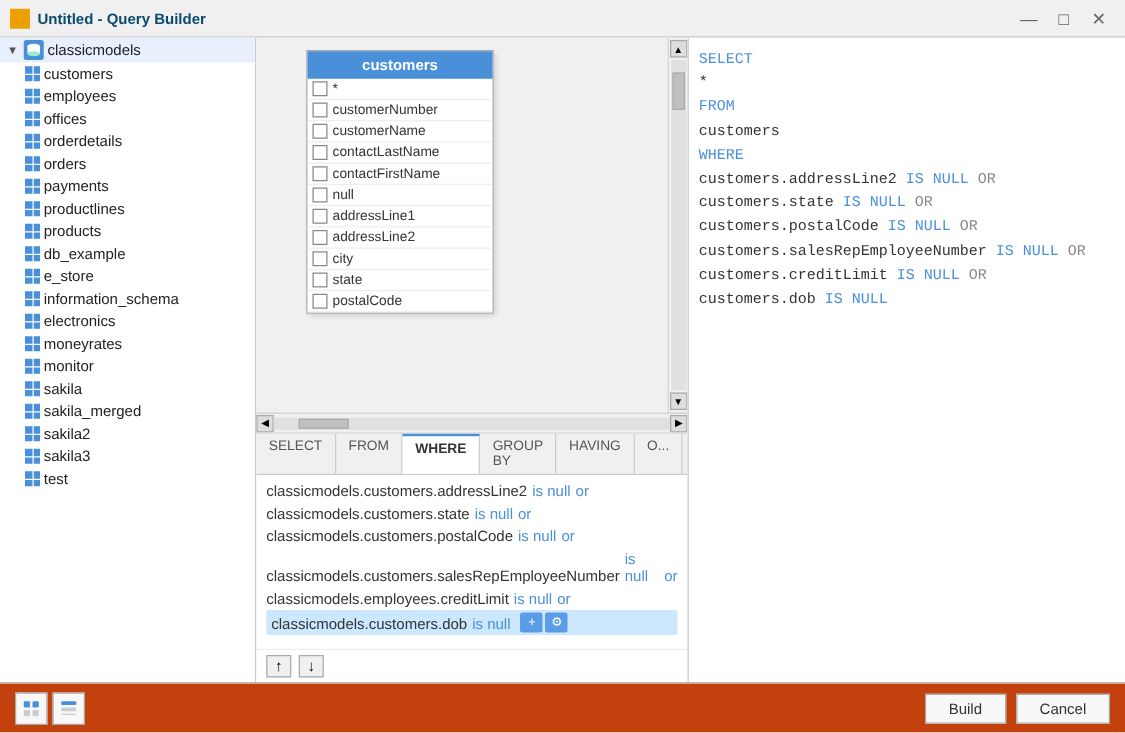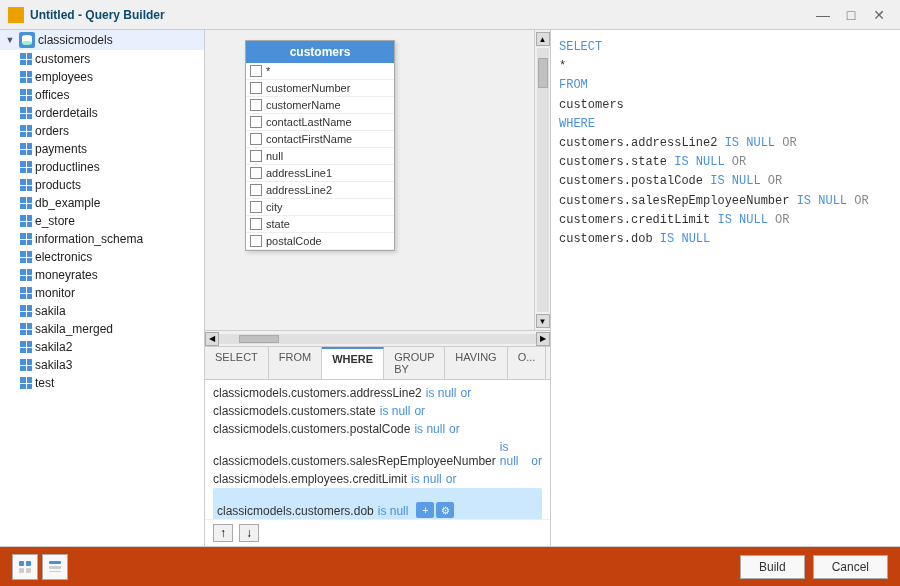--- a/index.html
+++ b/index.html
@@ -314,21 +314,21 @@
       font-size: 12px;
     }
     .where-row {
       padding: 2px 0;
       display: flex;
       align-items: flex-end;
       gap: 4px;
     }
     .where-row.selected-row {
       background: #cce8ff;
-      padding: 14px 4px;
+      padding: 2px 4px;
       border-radius: 2px;
     }
     .where-black { color: #333; }
     .where-blue { color: #4a90d9; }
     .where-row-btns {
       display: flex;
       gap: 2px;
       margin-left: 4px;
     }
     .where-row-btn {

